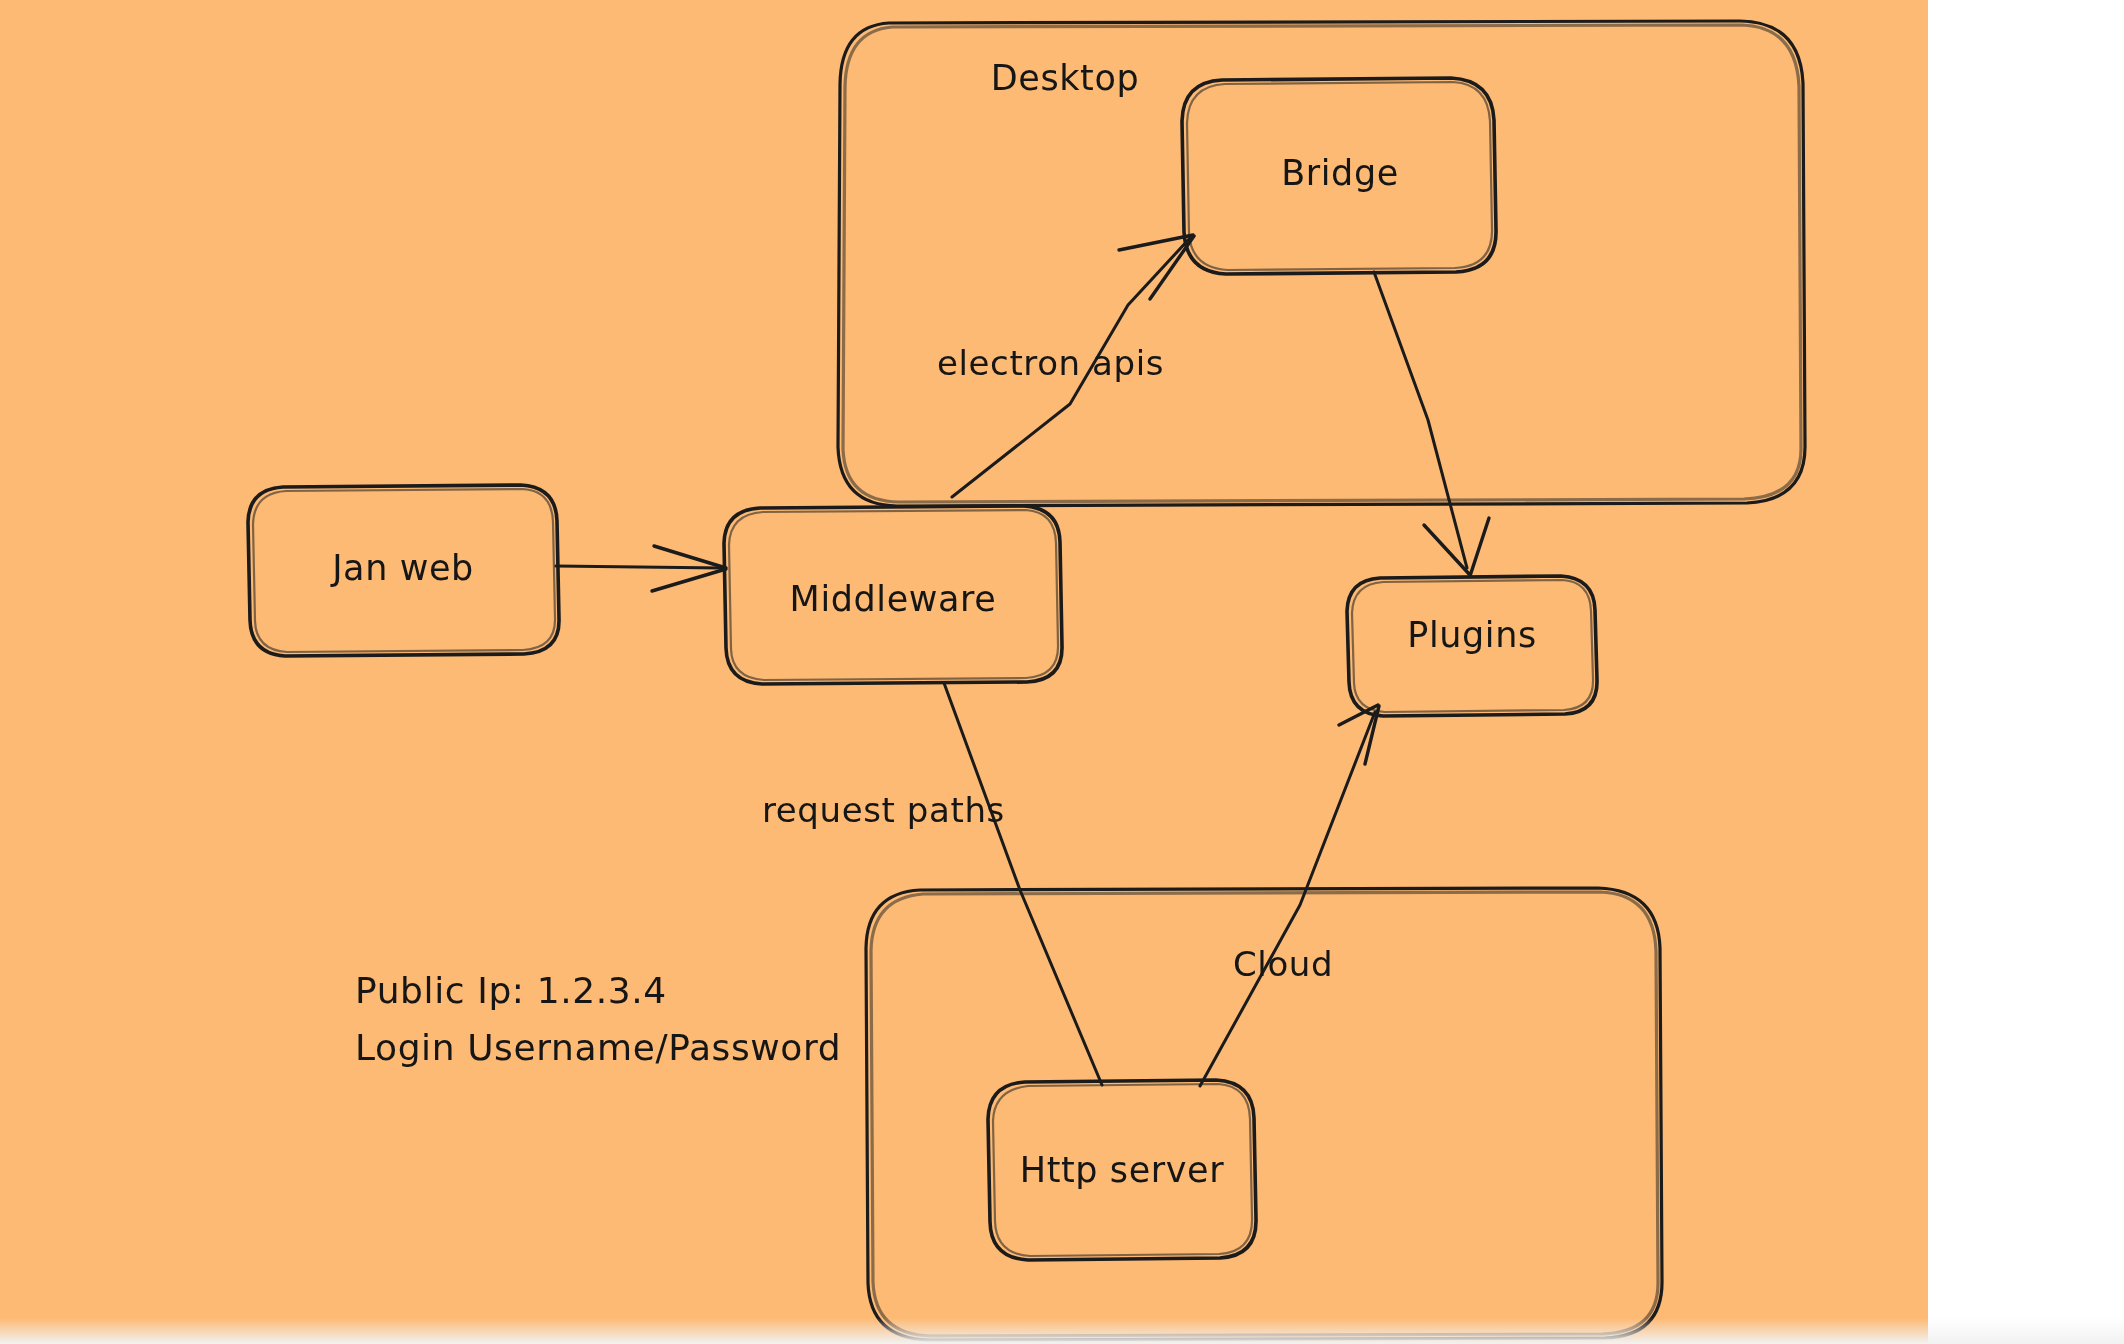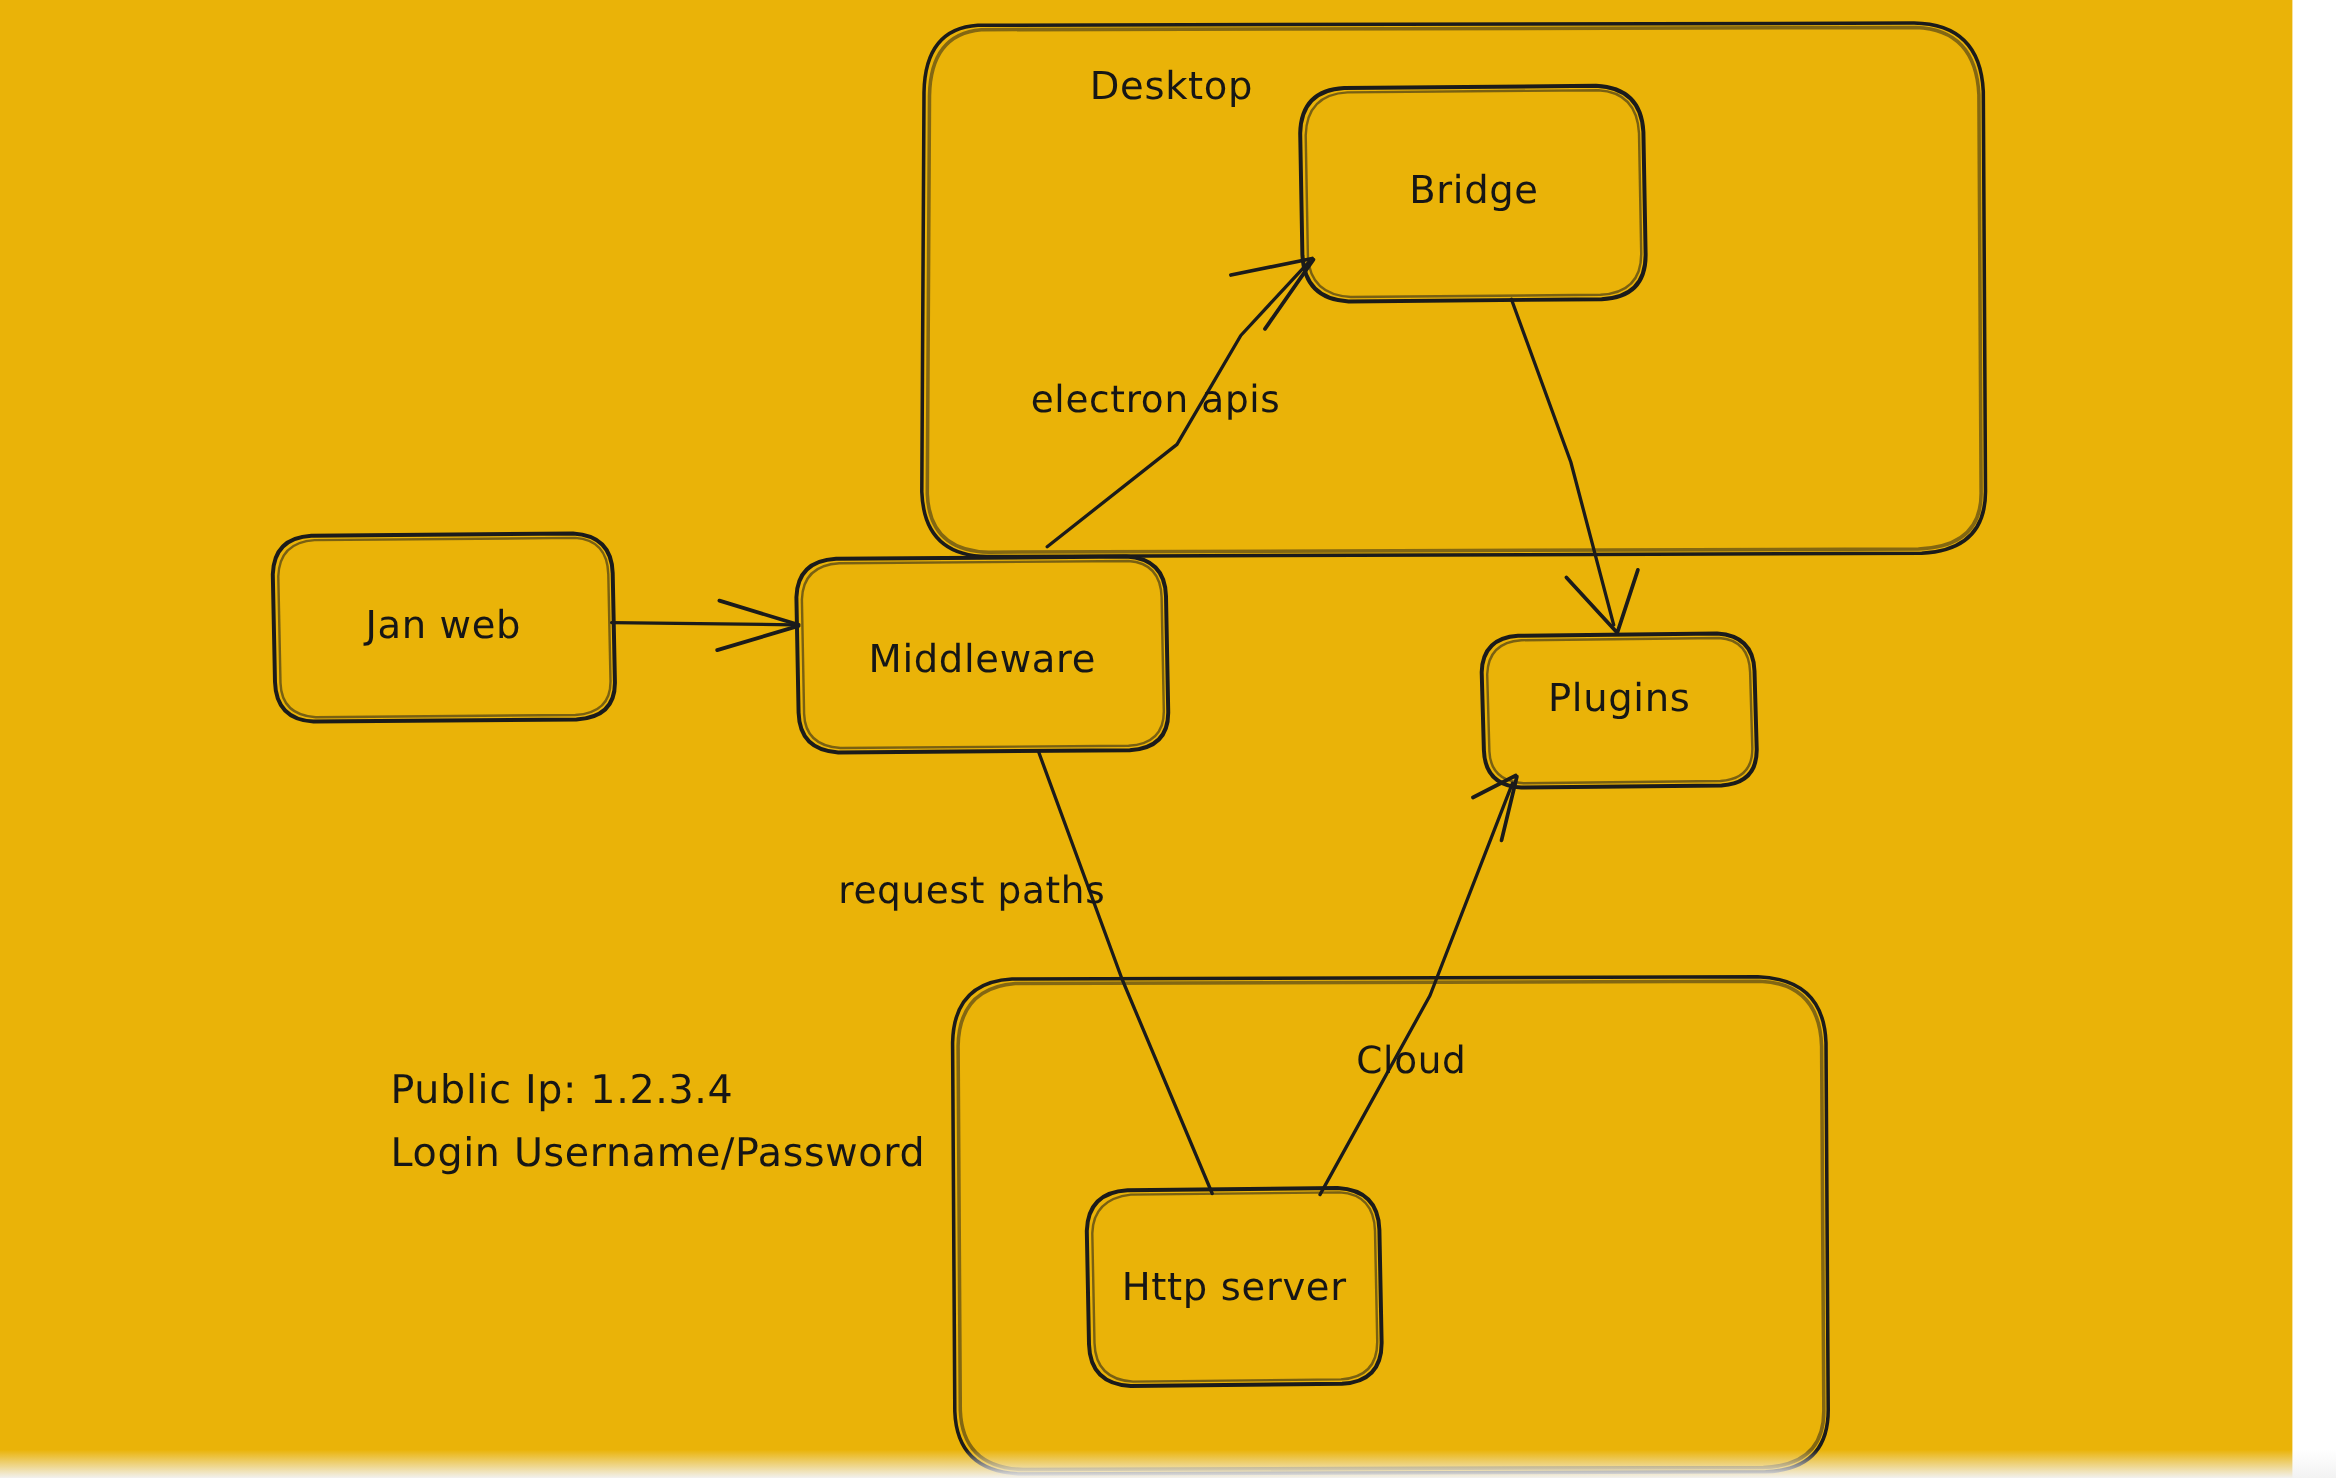--- a/index.html
+++ b/index.html
@@ -8,23 +8,23 @@
     background: #ffffff;
   }
   body {
     width: 2124px;
     height: 1344px;
     overflow: hidden;
     font-family: "DejaVu Sans", sans-serif;
   }
   #canvas {
     position: relative;
-    width: 2084px;
+    width: 1928px;
     height: 1344px;
-    background: #eab308;
+    background: #fdba74;
   }
   svg#diagram {
     position: absolute;
     left: 0;
     top: 0;
     width: 2124px;
     height: 1344px;
     display: block;
   }
   .stroke {

